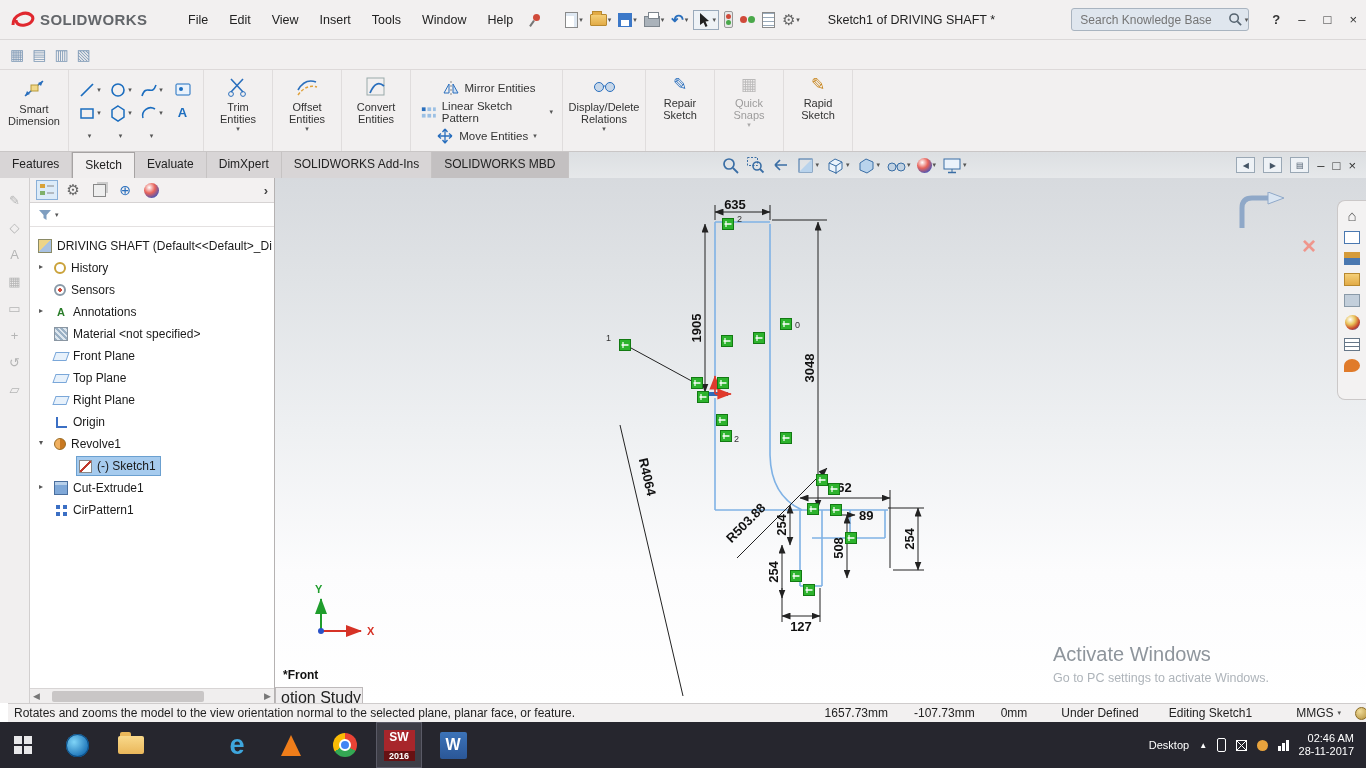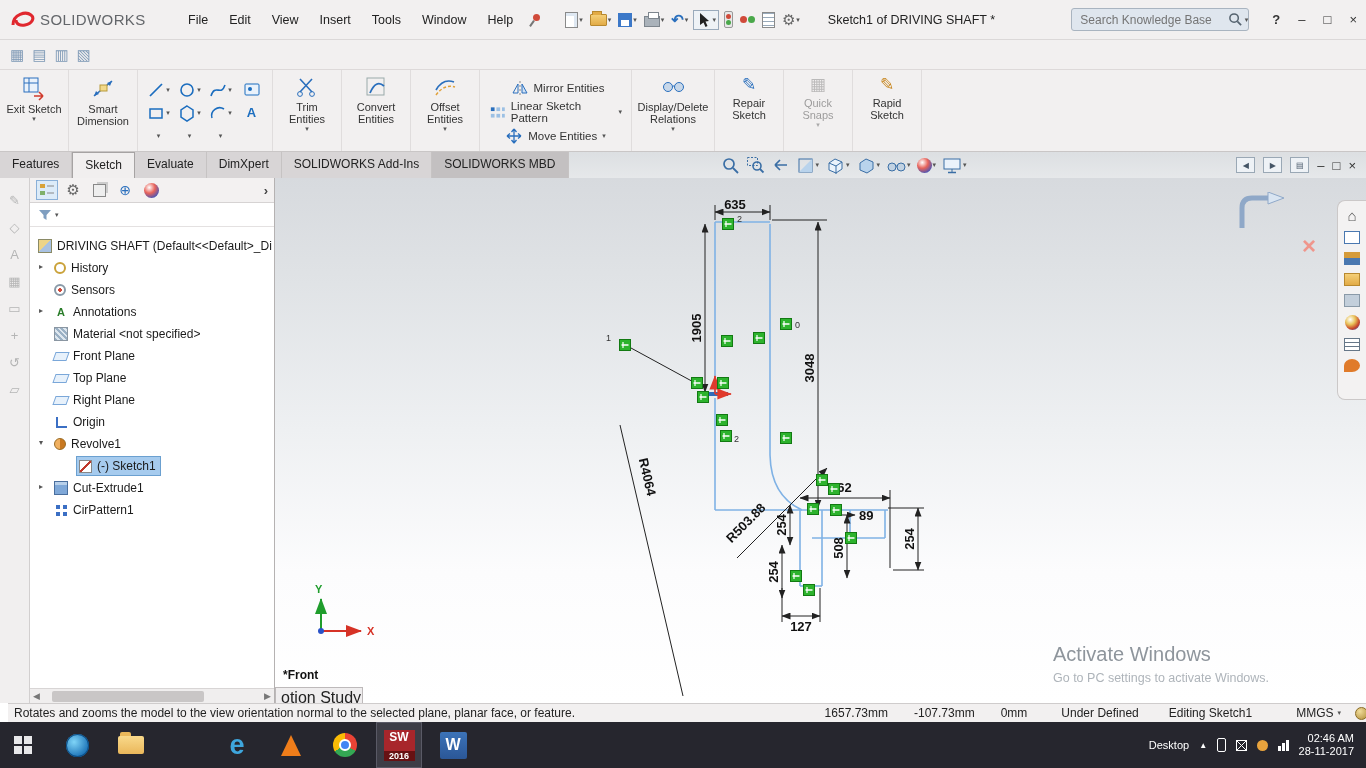--- a/index.html
+++ b/index.html
@@ -4,21 +4,21 @@
 <style>
   * { margin:0; padding:0; box-sizing:border-box; }
   html,body { width:1366px; height:768px; overflow:hidden; }
   body { font-family:"Liberation Sans",sans-serif; font-size:12px; color:#1a1a1a; background:#fff; }
   #app { position:relative; width:1366px; height:768px; }
 
   
   #titlebar { position:absolute; top:0; left:0; width:1366px; height:40px;
     background:#f2f0f0; border-bottom:1px solid #dbd8d8; display:flex; align-items:center; }
   .brand { display:flex; align-items:center; padding-left:10px; width:168px; flex:none; }
-  .brandtext { font-weight:normal; font-size:15px; color:#63666a; letter-spacing:.4px; margin-left:4px; }
+  .brandtext { font-weight:bold; font-size:15px; color:#63666a; letter-spacing:.4px; margin-left:4px; }
   .menus { display:flex; gap:21px; margin-left:20px; font-size:12.5px; color:#222; flex:none; }
   .menu { cursor:default; }
   .pin { width:12px; height:12px; margin-left:16px; flex:none; position:relative; }
   .pin::before { content:""; position:absolute; left:4px; top:0; width:7px; height:7px; background:#d04a3a; border-radius:50%; }
   .pin::after { content:""; position:absolute; left:2px; top:6px; width:2px; height:7px; background:#777; transform:rotate(35deg); }
   .qat { display:flex; align-items:center; gap:3px; margin-left:22px; flex:none; }
   .qbtn { display:flex; align-items:center; gap:1px; padding:2px; }
   .car { font-size:7px; color:#555; line-height:8px; }
   .icon-doc { width:13px; height:16px; background:#fff; border:1px solid #8a8a8a; box-shadow:inset -3px 3px 0 #dfe8f2; }
   .icon-folder { width:17px; height:12px; background:linear-gradient(#f4cf78,#e2ab46); border:1px solid #b8892f; border-radius:1px; position:relative; }
@@ -260,32 +260,20 @@
 
   <div id="toolbar2">
     <span class="t2">▦</span>
     <span class="t2">▤</span>
     <span class="t2">▥</span>
     <span class="t2">▧</span>
   </div>
 
   <div id="ribbon">
 
-    <div class="rgroup">
-      <div class="bigv">
-        <svg class="ric" width="26" height="26" viewBox="0 0 26 26">
-          <rect x="3" y="3" width="14" height="14" stroke="#2a6fbd" fill="#eaf2fb"></rect>
-          <line x1="3" y1="8" x2="17" y2="8" stroke="#2a6fbd"></line>
-            <line x1="8" y1="3" x2="8" y2="17" stroke="#2a6fbd"></line>
-          <path d="M13,21 h9 m0,0 l-4,-4 m4,4 l-4,4" stroke="#d03a2c" stroke-width="1.6" fill="none"></path>
-        </svg>
-        <div class="lbl2">Exit Sketch</div>
-        <span class="car">▾</span>
-      </div>
-    </div>
 
     <div class="rgroup">
       <div class="bigv">
         <svg class="ric" width="26" height="26" viewBox="0 0 26 26">
           <line x1="4" y1="21" x2="22" y2="6" stroke="#2a6fbd" stroke-width="1.6"></line>
           <polygon points="4,21 9,19 6,16" fill="#2a6fbd"></polygon>
             <polygon points="22,6 17,8 20,11" fill="#2a6fbd"></polygon>
           <rect x="10" y="10" width="7" height="6" fill="#f2d98a" stroke="#b89a3a"></rect>
         </svg>
         <div class="lbl2">Smart Dimension</div>
@@ -358,35 +346,35 @@
             <circle cx="17" cy="19" r="2.4" stroke="#2a6fbd" fill="none"></circle>
         </svg>
         <div class="lbl2">Trim Entities</div>
         <span class="car">▾</span>
       </div>
     </div>
 
     <div class="rgroup">
       <div class="bigv">
         <svg class="ric" width="24" height="24" viewBox="0 0 24 24">
-          <rect x="3" y="3" width="17" height="17" stroke="#9aa" fill="none"></rect>
-          <path d="M6,18 Q12,4 20,11" stroke="#2a6fbd" stroke-width="1.8" fill="none"></path>
-        </svg>
-        <div class="lbl2">Convert Entities</div>
+          <path d="M3,15 Q10,3 21,7" stroke="#2a6fbd" stroke-width="1.7" fill="none"></path>
+          <path d="M3,20 Q11,9 22,12" stroke="#e0a13a" stroke-width="1.5" fill="none" stroke-dasharray="3,2"></path>
+        </svg>
+        <div class="lbl2">Offset Entities</div>
+        <span class="car">▾</span>
       </div>
     </div>
 
     <div class="rgroup">
       <div class="bigv">
         <svg class="ric" width="24" height="24" viewBox="0 0 24 24">
-          <path d="M3,15 Q10,3 21,7" stroke="#2a6fbd" stroke-width="1.7" fill="none"></path>
-          <path d="M3,20 Q11,9 22,12" stroke="#e0a13a" stroke-width="1.5" fill="none" stroke-dasharray="3,2"></path>
-        </svg>
-        <div class="lbl2">Offset Entities</div>
-        <span class="car">▾</span>
+          <rect x="3" y="3" width="17" height="17" stroke="#9aa" fill="none"></rect>
+          <path d="M6,18 Q12,4 20,11" stroke="#2a6fbd" stroke-width="1.8" fill="none"></path>
+        </svg>
+        <div class="lbl2">Convert Entities</div>
       </div>
     </div>
 
     <div class="rgroup rowlist">
       <div class="rowbtn">
         <svg class="ric" width="18" height="18" viewBox="0 0 18 18">
           <line x1="9" y1="2" x2="9" y2="16" stroke="#888" stroke-dasharray="2,2"></line>
           <polygon points="2,14 7,5 7,14" stroke="#2a6fbd" fill="none"></polygon>
           <polygon points="11,5 16,14 11,14" stroke="#2a6fbd" fill="#cfe0f4"></polygon>
         </svg>

